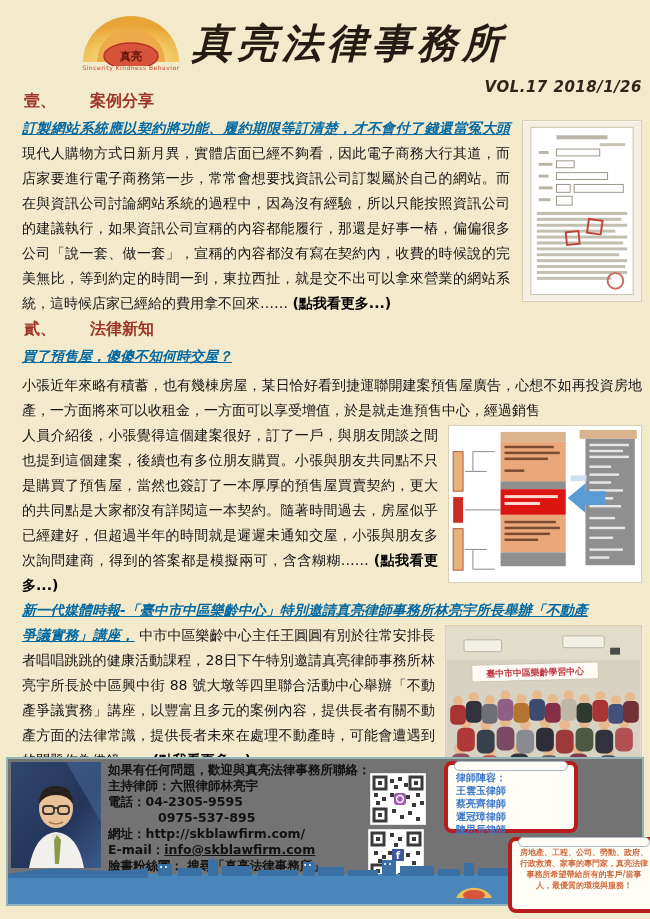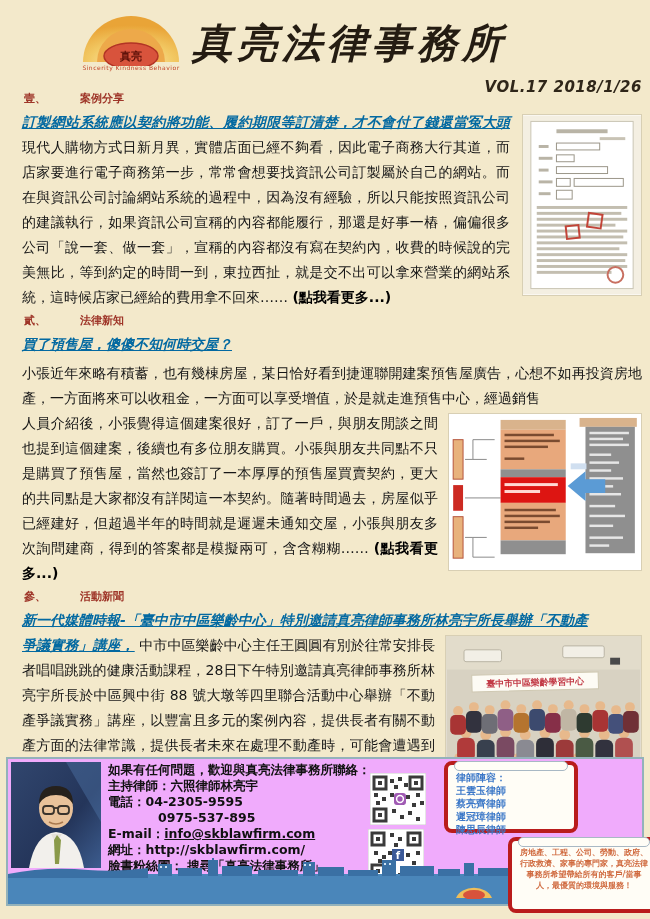--- a/index.html
+++ b/index.html
@@ -13,34 +13,34 @@
   .logo svg { display:block; margin:0 auto; }
   .logo-sub { font-size:6px; color:#c04428; letter-spacing:.5px; margin-top:-2px; white-space:nowrap; }
   .main-title { position:absolute; left:192px; top:16px; width:320px;
     font-family:"DejaVu Serif", serif; font-weight:bold; font-style:italic;
     font-size:40px; letter-spacing:5px; color:#241c12; white-space:nowrap; }
   .envelope { position:absolute; right:6px; top:4px; width:116px; height:72px; }
   .vol { position:absolute; right:8px; top:78px; font-size:15px; font-weight:bold; font-style:italic; color:#2f2619; letter-spacing:.5px; }
 
   
   .content { padding:0 8px 0 22px; }
-  .sec-head { color:#9e3528; font-weight:bold; font-size:11px; margin:3px 0 4px 2px; }
+  .sec-head { color:#9e3528; font-weight:bold; font-size:16px; margin:3px 0 4px 2px; }
   .sec-head .num { margin-right:34px; }
   .art-title { font-weight:bold; font-style:italic; text-decoration:underline; color:#0369a1; }
   .body-text { font-size:14px; line-height:25px; color:#161616; text-align:justify; }
   .more-link { color:#000000; font-weight:bold; cursor:pointer; }
   .fig { float:right; background:#fff; border:1px solid #d8cfb4; }
   .fig-doc { width:120px; height:182px; margin:4px 0 4px 12px; }
   .fig-diagram { width:194px; height:158px; margin:2px 0 4px 10px; }
   .fig-photo { width:197px; height:160px; margin:2px 0 4px 10px; }
   .clear { clear:both; }
 
   
   .footer-box { position:absolute; left:6px; right:6px; top:757px; height:149px;
-    background:#f0abfc; border:2px solid #94b2ba; }
+    background:#737373; border:2px solid #94b2ba; }
   .lawyer-photo { position:absolute; left:3px; top:3px; width:90px; height:106px; }
   .contact { position:absolute; left:100px; top:3px; width:330px; font-size:12.5px; font-weight:bold; color:#111; line-height:16px; white-space:nowrap; }
   .contact .indent { padding-left:50px; }
   .contact a { color:#111; }
   .qr { position:absolute; width:56px; height:52px; }
   .qr1 { left:362px; top:14px; }
   .qr2 { left:360px; top:70px; }
   .scroll { position:absolute; background:#fffdf6; border:4px solid #b91c1c; border-radius:8px; padding:6px 8px 4px; }
   .scroll::before { content:""; position:absolute; left:6px; right:6px; top:-4px; height:8px;
     border:1px solid #a8b8c4; border-radius:6px; background:#fffdf6; }
@@ -168,23 +168,20 @@
             <rect x="142" y="132" width="20" height="2.5" fill="#e6e6e6"></rect>
           <polygon points="120,73 138,58 138,66 158,66 158,80 138,80 138,88" fill="#5b9bd5"></polygon>
           <rect x="123" y="50" width="16" height="6" fill="#d0dff0"></rect>
         </svg>
         <span>人員介紹後，小張覺得這個建案很好，訂了一戶，與朋友閒談之間也提到這個建案，後續也有多位朋友購買。小張與朋友共同點不只是購買了預售屋，當然也簽訂了一本厚厚的預售屋買賣契約，更大的共同點是大家都沒有詳閱這一本契約。隨著時間過去，房屋似乎已經建好，但超過半年的時間就是遲遲未通知交屋，小張與朋友多次詢問建商，得到的答案都是模擬兩可，含含糊糊……</span>
         <a class="more-link">(點我看更多...)</a>
         <div class="clear"></div>
       </div>
     </div>
 
-    <div class="sec-head">
-      <span class="num">參、</span><span>活動新聞</span>
-    </div>
     <div class="body-text">
       <div class="art-title">新一代媒體時報-「臺中市中區樂齡中心」特別邀請真亮律師事務所林亮宇所長舉辦「不動產</div>
       <div>
         <svg class="fig fig-photo" viewBox="0 0 197 160">
           <rect x="0" y="0" width="197" height="160" fill="#d8d2c2"></rect>
           <rect x="0" y="0" width="197" height="34" fill="#e2dccb"></rect>
           <rect x="18" y="14" width="38" height="12" rx="2" fill="#f2efe6" stroke="#b9b4a4"></rect>
           <rect x="118" y="10" width="42" height="12" rx="2" fill="#f2efe6" stroke="#b9b4a4"></rect>
           <rect x="166" y="22" width="10" height="7" fill="#4a4a4a"></rect>
           <rect x="26" y="38" width="128" height="17" fill="#fdfbf4" stroke="#cfc8b2" transform="rotate(-1.5 90 46)"></rect>
@@ -279,22 +276,22 @@
       <rect x="47" y="44" width="11" height="8" rx="3" fill="none" stroke="#3a332c" stroke-width="1.8"></rect>
       <line x1="43" y1="46" x2="47" y2="46" stroke="#3a332c" stroke-width="1.8"></line>
       <path d="M38,60 q7,4 14,0" fill="none" stroke="#a8784e" stroke-width="1.6"></path>
     </svg>
 
     <div class="contact">
       <div>如果有任何問題，歡迎與真亮法律事務所聯絡：</div>
       <div>主持律師：六照律師林亮宇</div>
       <div>電話：04-2305-9595</div>
       <div class="indent">0975-537-895</div>
+      <div>網址：http://skblawfirm.com/</div>
       <div><span>E-mail：</span><a style="text-decoration:underline;">info@skblawfirm.com</a></div>
-      <div>網址：http://skblawfirm.com/</div>
       <div>臉書粉絲團： 搜尋「真亮法律事務所」</div>
       <div>GOOGLE+：真亮法律事務所（林亮宇律師主持）</div>
       <div>地址：臺中市西區臺灣大道二段536號4樓之1</div>
     </div>
 
     <svg class="qr qr1" viewBox="0 0 56 52">
       <rect x="0" y="0" width="56" height="52" fill="#ffffff" stroke="#cccccc"></rect>
       <g fill="#3a3a3a">
         <rect x="4" y="4" width="12" height="12" fill="none" stroke="#3a3a3a" stroke-width="3"></rect>
           <rect x="8" y="8" width="4" height="4"></rect>

